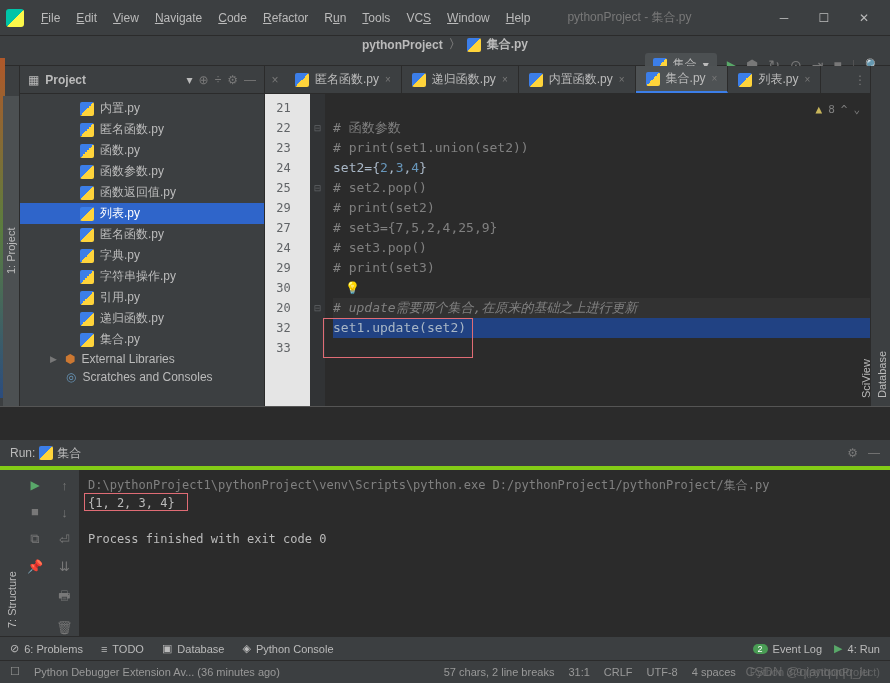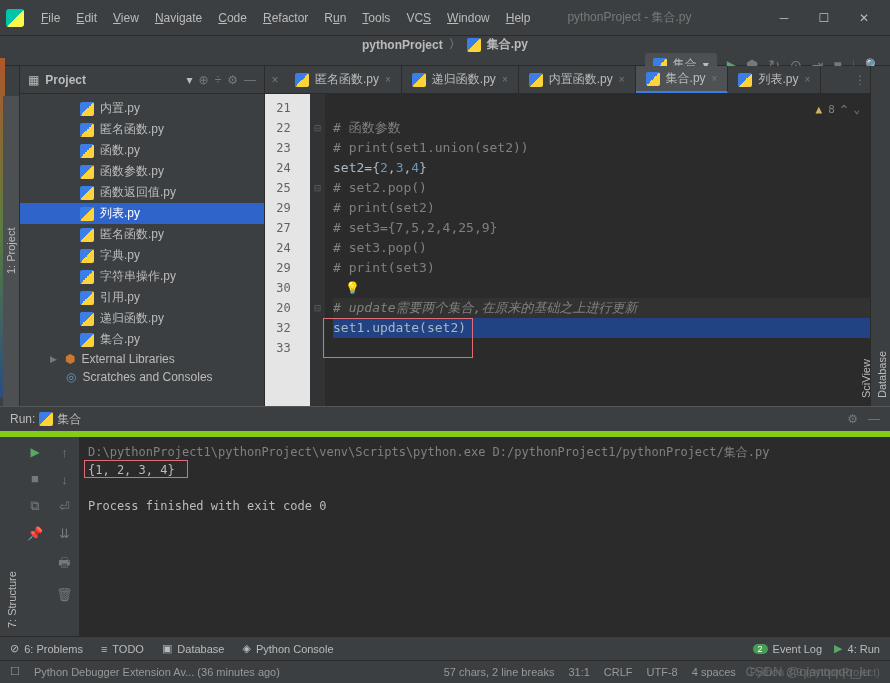--- a/index.html
+++ b/index.html
@@ -160,21 +160,22 @@
       height: 230px;
       border-top: 1px solid #555555;
       background: #2b2b2b;
       display: flex;
       flex-direction: column;
     }
     .run-header {
       height: 30px;
       background: #3c3f41;
       display: flex; align-items: center; padding: 0 10px; gap: 4px;
-      border-bottom: 6px solid #84cc16;
+      border-bottom: 4px solid #84cc16;
+      margin-top: 33px;
     }
     .run-header-right { margin-left: auto; display: flex; gap: 10px; }
     .run-body { flex: 1; display: flex; }
     .run-left-gutter { width: 20px; background: #3c3f41; writing-mode: vertical-rl; padding-top: 30px; }
     .run-controls { width: 30px; background: #3c3f41; display: flex; flex-direction: column; align-items: center; gap: 12px; padding-top: 8px; }
     .run-controls2 { width: 30px; background: #3c3f41; display: flex; flex-direction: column; align-items: center; gap: 12px; padding-top: 8px; border-right: 1px solid #2b2b2b; }
     .rc-icon { color: #787878; font-size: 13px; }
     .console-out {
       flex: 1;
       font-family: "Consolas", monospace;

